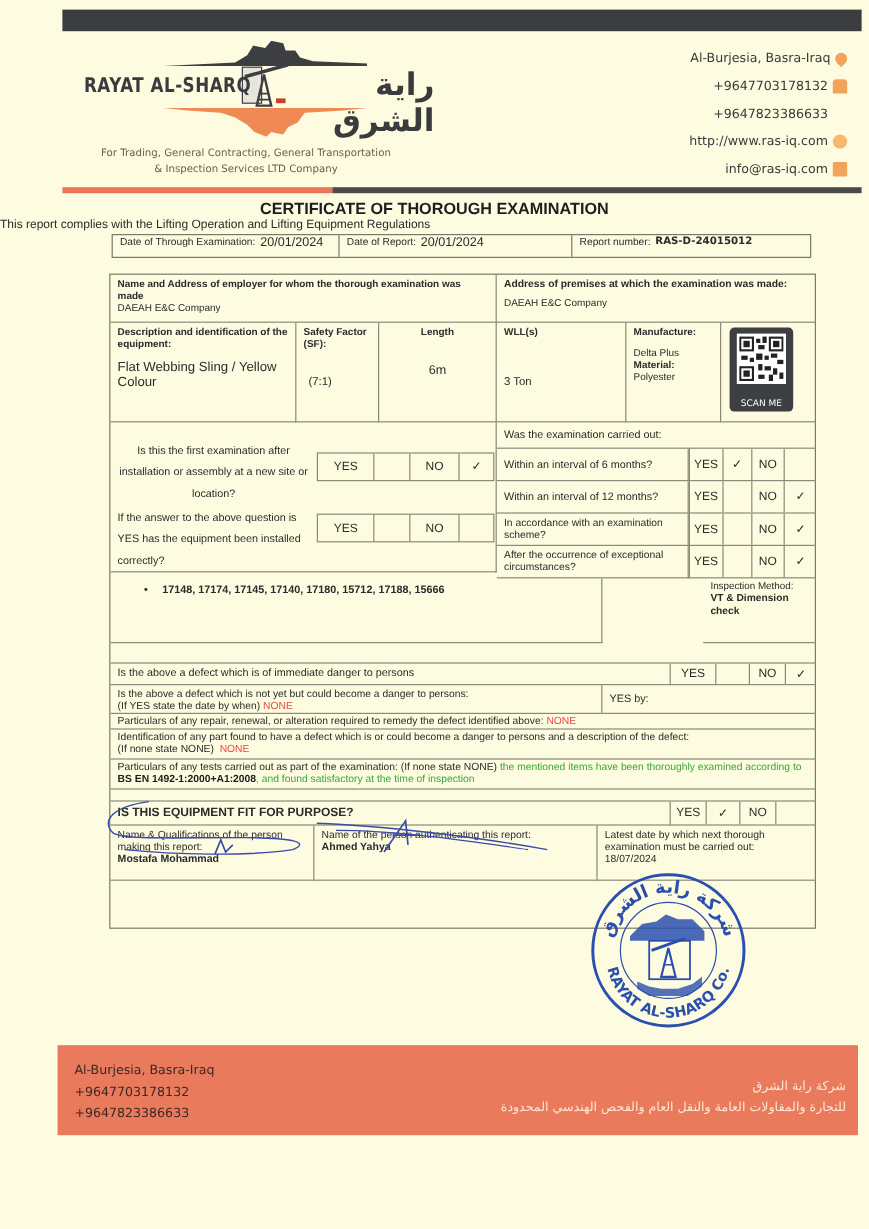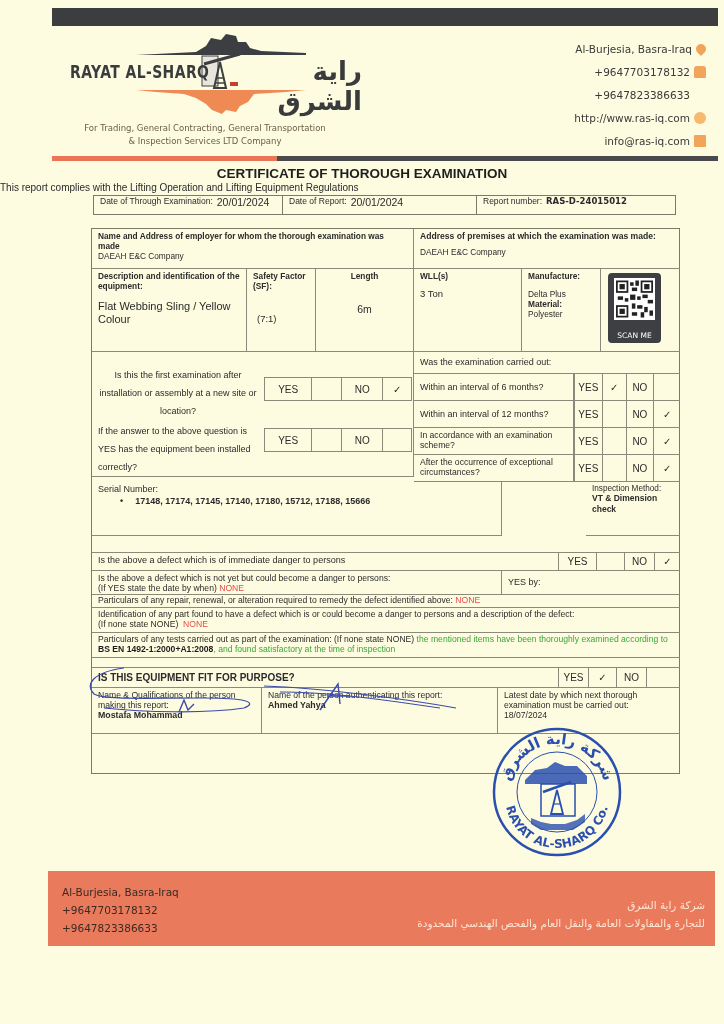--- a/index.html
+++ b/index.html
@@ -160,21 +160,21 @@
   <div class="cell" style="left:155px;top:40px;width:69px;height:83px;">
     <div class="lbl b">Safety Factor (SF):</div>
     <div class="v9" style="margin-top:22px;padding-left:4px">(7:1)</div>
   </div>
   <div class="cell" style="left:224px;top:40px;width:98px;height:83px;text-align:center;">
     <div class="lbl b">Length</div>
     <div class="v9" style="margin-top:22px;font-size:10.5px">6m</div>
   </div>
   <div class="cell" style="left:322px;top:40px;width:108px;height:83px;text-align:left;">
     <div class="lbl b">WLL(s)</div>
-    <div class="v9" style="margin-top:7px">3 Ton</div>
+    <div class="v9" style="margin-top:32px">3 Ton</div>
   </div>
   <div class="cell" style="left:430px;top:40px;width:79px;height:83px;">
     <div class="lbl b">Manufacture:</div>
     <div class="lbl" style="margin-top:8px">Delta Plus</div>
     <div class="lbl b">Material:</div>
     <div class="lbl">Polyester</div>
   </div>
   <div class="cell" style="left:509px;top:40px;width:79px;height:83px;border-right:none;"></div>
 
   <div class="cell" style="left:0;top:123px;width:322px;height:125px;">
@@ -232,21 +232,20 @@
     <div style="font-size:8.6px;line-height:10px">After the occurrence of exceptional circumstances?</div>
   </div>
   <div class="yn" style="left:482px;top:226px;width:106px;height:27px;border-right:none;border-top:none;">
     <div style="width:28px">YES</div>
     <div style="width:24px" class="tick"></div>
     <div style="width:28px">NO</div>
     <div style="width:26px" class="tick">✓</div>
   </div>
 
   <div class="cell" style="left:0;top:253px;width:410px;height:54px;">
-    <div style="font-size:9px">Serial Number:</div>
     <div style="font-size:9px;font-weight:bold;margin-top:2px;padding-left:22px">
       <span style="margin-right:12px">•</span><span>17148, 17174, 17145, 17140, 17180, 15712, 17188, 15666</span>
     </div>
   </div>
   <div class="cell" style="left:494px;top:253px;width:94px;height:54px;border-right:none;">
     <div style="font-size:8.2px">Inspection Method:</div>
     <div style="font-size:8.5px;font-weight:bold;line-height:11px">VT &amp; Dimension check</div>
   </div>
 
   <div class="cell" style="left:0;top:307px;width:588px;height:17px;border-right:none;"></div>

